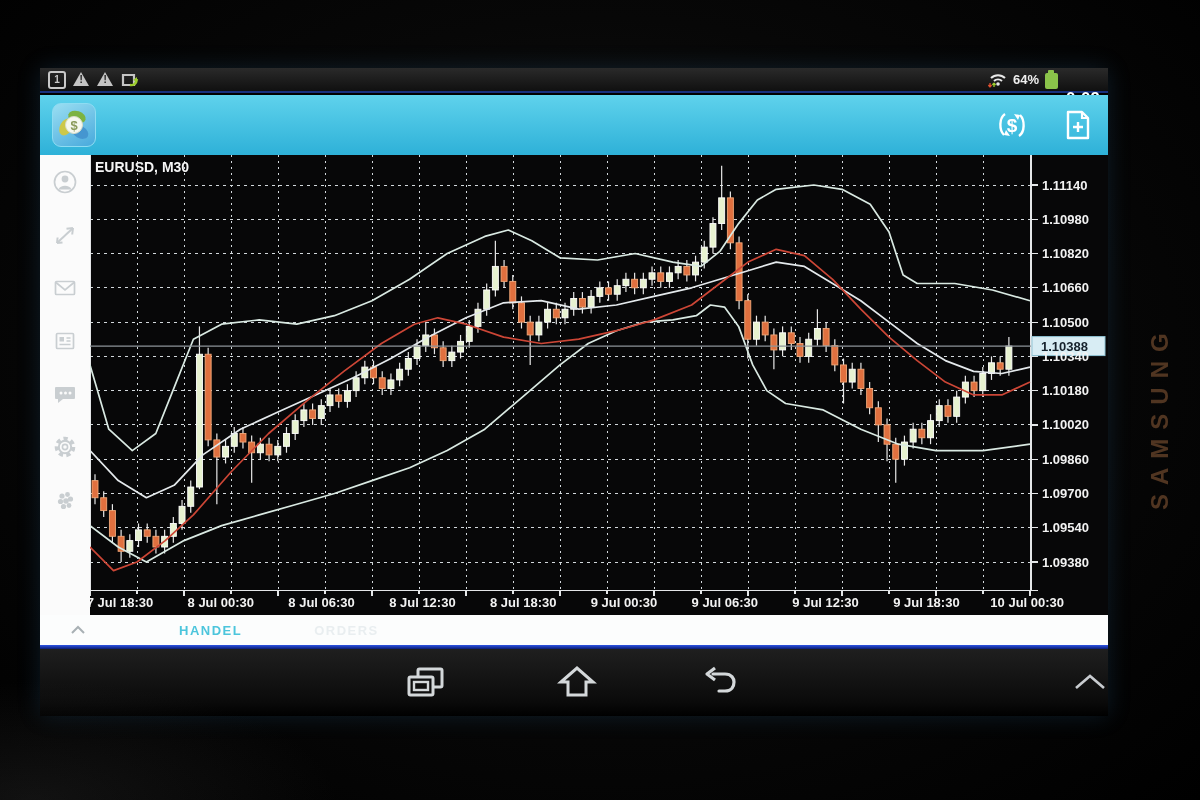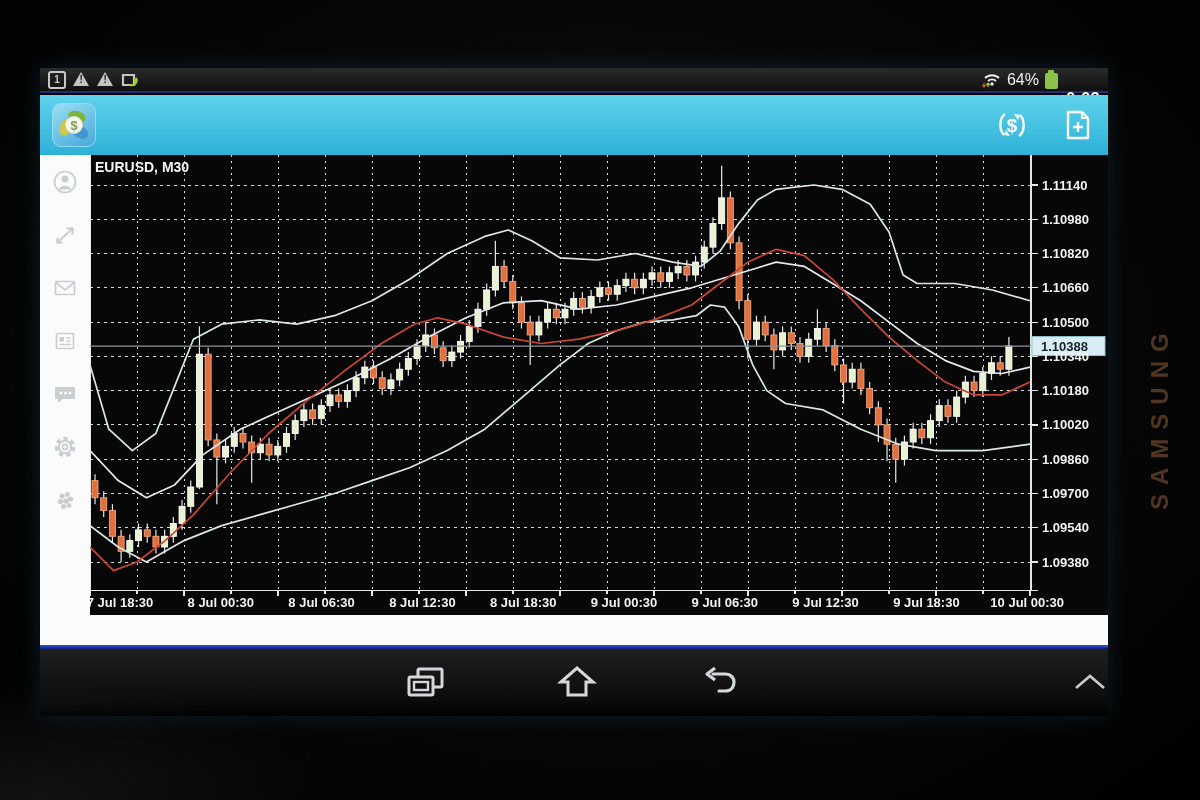--- a/index.html
+++ b/index.html
@@ -14,21 +14,21 @@
     background:linear-gradient(#2a2a2a,#101010);border-bottom:2px solid #18307e;
     display:flex;align-items:center;padding:0 8px;color:#d8d8d8;}
   .sb-left{display:flex;align-items:center;gap:7px;flex:1;}
   .badge1{width:14px;height:14px;border:2px solid #c8c8c8;border-radius:3px;color:#c8c8c8;
     font-size:10px;font-weight:bold;display:flex;align-items:center;justify-content:center;}
   .warn{position:relative;width:17px;height:15px;}
   .warn::before{content:"";position:absolute;left:0;top:0;border-left:8.5px solid transparent;
     border-right:8.5px solid transparent;border-bottom:14px solid #c4c4c4;}
   .warn::after{content:"!";position:absolute;left:6.5px;top:2px;font-size:10px;font-weight:bold;color:#1a1a1a;}
   .sb-right{display:flex;align-items:center;gap:6px;}
-  .sb-pct{font-size:16px;color:#eee;font-weight:normal;}
+  .sb-pct{font-size:13px;color:#eee;font-weight:bold;}
   .batt{position:relative;width:13px;height:16px;background:#8bc34a;border-radius:2px;margin-top:2px;}
   .batt::before{content:"";position:absolute;top:-3px;left:3.5px;width:6px;height:3px;background:#8bc34a;border-radius:1px 1px 0 0;}
   .sb-time{font-size:17px;color:#fff;font-weight:bold;margin-left:2px;margin-top:38px;}
   
   .toolbar{position:absolute;left:0;top:27px;width:100%;height:60px;box-sizing:border-box;
     background:linear-gradient(#5fd2ec,#2eb1d8);display:flex;align-items:center;padding:0 12px;}
   .mt-logo{width:42px;height:42px;border-radius:9px;border:1px solid #8edcf2;
     background:linear-gradient(150deg,#9adef2,#48a9dc);display:flex;align-items:center;justify-content:center;}
   .tb-spacer{flex:1;}
   .tb-icon{width:36px;height:34px;margin-left:30px;display:flex;align-items:center;justify-content:center;}
@@ -487,20 +487,29 @@
               <text x="433.2" y="452">8 Jul 18:30</text>
               <text x="534" y="452">9 Jul 00:30</text>
               <text x="634.8" y="452">9 Jul 06:30</text>
               <text x="735.6" y="452">9 Jul 12:30</text>
               <text x="836.4" y="452">9 Jul 18:30</text>
               <text x="937.1999999999999" y="452">10 Jul 00:30</text>
             </g>
             <text x="5" y="17" font-size="14" font-weight="bold" fill="#f5f5f5" font-family="Liberation Sans, sans-serif">EURUSD, M30</text>
           </svg></div>
 
+      <div class="tabs-strip">
+        <div class="tab-chevron">
+          <svg width="16" height="10" viewBox="0 0 16 10">
+            <polyline points="2,8 8,2 14,8" fill="none" stroke="#a8b0b4" stroke-width="2"></polyline>
+          </svg>
+        </div>
+        <div class="tab-handel">HANDEL</div>
+        <div class="tab-orders">ORDERS</div>
+      </div>
     </div>
 
     <div class="bottom-line"></div>
 
     <div class="nav-bar">
       <div class="nav-btn nav-recents">
         <svg width="38" height="34" viewBox="0 0 38 34">
           <rect x="12" y="4" width="24" height="18" rx="1.5" fill="none" stroke="#d4d8da" stroke-width="3"></rect>
           <rect x="3" y="12" width="24" height="18" rx="1.5" fill="#0f0f0f" stroke="#d4d8da" stroke-width="3"></rect>
           <rect x="8" y="17" width="14" height="8" fill="none" stroke="#d4d8da" stroke-width="2.4"></rect>

